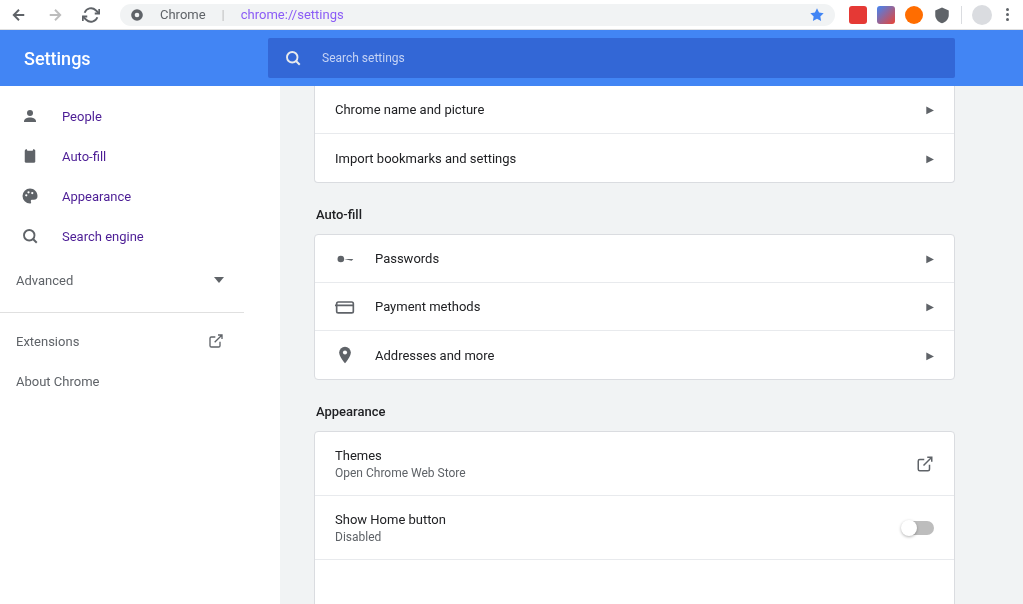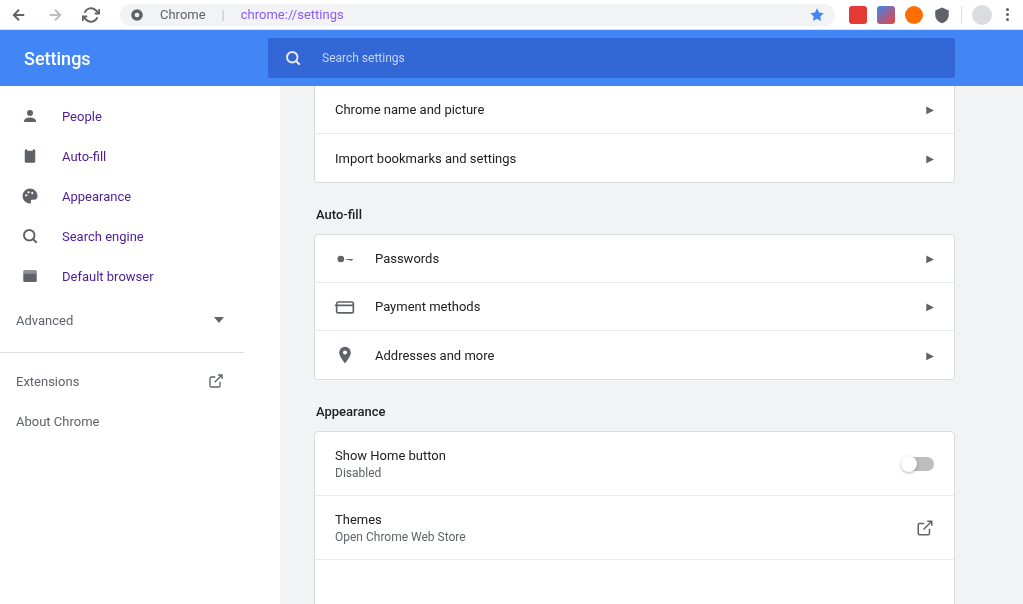--- a/index.html
+++ b/index.html
@@ -155,29 +155,20 @@
     </div>
     <div class="sidebar-item">
       <span class="icon">
           <svg width="18" height="18" viewBox="0 0 24 24" fill="none" stroke="#5f6368" stroke-width="2.5">
             <circle cx="11" cy="11" r="7"></circle>
             <path d="M21 21l-5-5"></path>
           </svg>
         </span>
       <span>Search engine</span>
     </div>
-    <div class="sidebar-item">
-      <span class="icon">
-          <svg width="18" height="18" viewBox="0 0 24 24" fill="#5f6368">
-            <rect x="3" y="4" width="18" height="16" rx="2"></rect>
-            <rect x="3" y="4" width="18" height="5" fill="#fff" opacity="0.3"></rect>
-          </svg>
-        </span>
-      <span>Default browser</span>
-    </div>
     <div class="sidebar-advanced">
       <span>Advanced</span>
       <span>
           <svg width="10" height="6" viewBox="0 0 10 6" fill="#5f6368">
             <path d="M0 0l5 6 5-6z"></path>
           </svg>
         </span>
     </div>
     <div class="sidebar-divider"></div>
     <div class="sidebar-bottom-item">
@@ -234,34 +225,34 @@
               <circle cx="12" cy="9" r="2.5" fill="#fff"></circle>
             </svg>
           </span>
         <span class="row-label">Addresses and more</span>
         <span class="row-arrow">▶</span>
       </div>
     </div>
 
     <div class="section-title">Appearance</div>
     <div class="card">
-      <div class="card-row tall">
-        <div class="row-label">
-          <div>Show Home button</div>
-          <div class="row-sub">Disabled</div>
-        </div>
-        <div class="toggle"></div>
-      </div>
       <div class="card-row tall">
         <div class="row-label">
           <div>Themes</div>
           <div class="row-sub">Open Chrome Web Store</div>
         </div>
         <span class="external-icon">
             <svg width="18" height="18" viewBox="0 0 24 24" fill="none" stroke="#5f6368" stroke-width="2">
               <path d="M18 13v6a2 2 0 01-2 2H5a2 2 0 01-2-2V8a2 2 0 012-2h6M15 3h6v6M10 14L21 3"></path>
             </svg>
           </span>
       </div>
+      <div class="card-row tall">
+        <div class="row-label">
+          <div>Show Home button</div>
+          <div class="row-sub">Disabled</div>
+        </div>
+        <div class="toggle"></div>
+      </div>
       <div class="card-row tall" style="opacity:0"></div>
     </div>
   </div>
 </div>
 
 </body></html>

